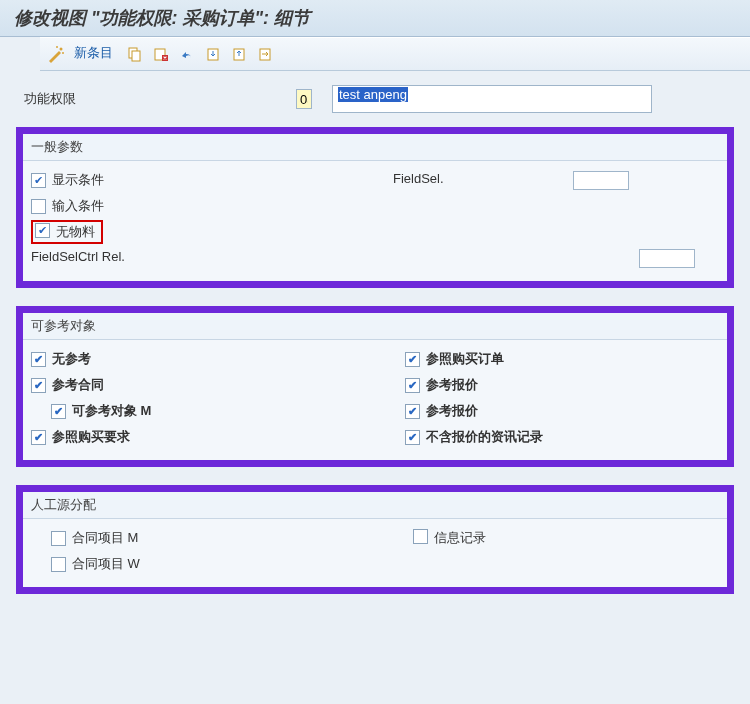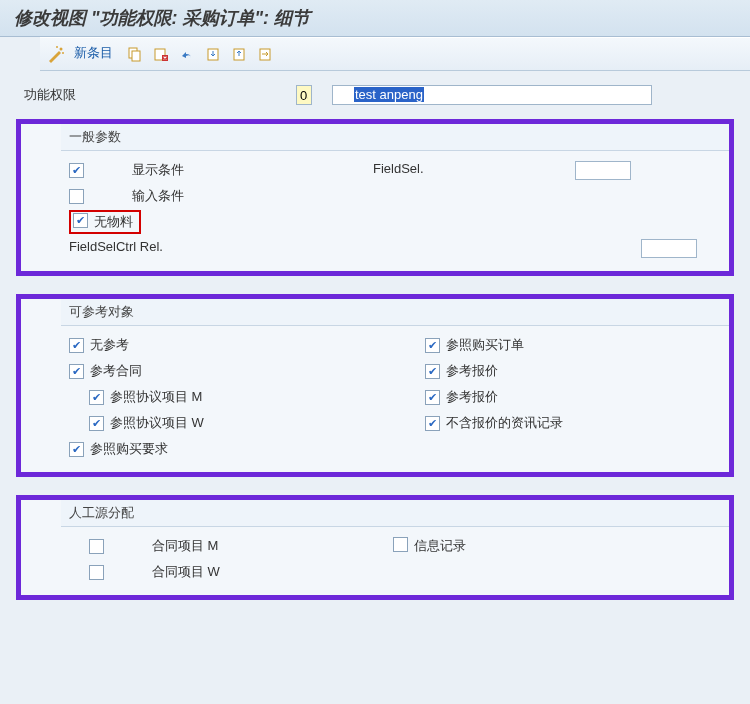--- a/index.html
+++ b/index.html
@@ -61,55 +61,54 @@
     width: 16px;
     height: 20px;
     border: 1px solid #9fb5ca;
     background: #fef9c3;
     text-align: right;
     padding: 1px 3px;
     font-size: 13px;
   }
   .desc-input {
     width: 320px;
-    height: 20px;
+    height: 28px;
     border: 1px solid #9fb5ca;
     background: #fff;
-    padding: 1px 21px;
+    padding: 1px 5px;
     margin-left: 4px;
     font-size: 13px;
   }
   .desc-input .seltext {
     background: #2a63c8;
     color: #fff;
     padding: 0 1px;
   }
   .panel {
-    border: 5px solid #6d28d9;
+    border: 7px solid #6d28d9;
     background: #f3f7fb;
     margin: 10px 6px 18px 6px;
     padding-bottom: 8px;
-    padding-left: 40px;
   }
   .panel-title {
     border-bottom: 1px solid #c8d6e4;
     padding: 4px 8px;
     font-size: 13px;
     color: #444;
     background: #eef4fa;
   }
   .pbody {
     padding: 6px 8px 2px 8px;
   }
   .row {
     display: flex;
     align-items: center;
     min-height: 26px;
   }
-  .col-left { width: 304px; display:flex; align-items:center;gap:42px; }
+  .col-left { width: 362px; display:flex; align-items:center; }
   .col-right { flex: 1; display:flex; align-items:flex-start; }
   .cb {
     width: 15px;
     height: 15px;
     border: 1px solid #8aa2ba;
     background: #fff;
     display: inline-flex;
     align-items: center;
     justify-content: center;
     margin-right: 6px;
@@ -127,20 +126,21 @@
     margin-left: 10px;
   }
   .redbox {
     border: 2px solid #d30000;
     padding: 1px 6px 1px 2px;
     display: inline-flex;
     align-items: flex-start;
   }
   .two-col {
     display: flex;
+    font-weight: bold;
   }
   .two-col .tcol { flex: 1; }
   .two-col .tcol-right { padding-left: 60px; }
 </style>
 </head>
 <body>
 
 <div class="window">
 
   <div class="titlebar">修改视图 "功能权限: 采购订单": 细节</div>
@@ -246,25 +246,21 @@
           <div class="row">
               <span class="cb checked"></span>
               <span>无参考</span>
             </div>
           <div class="row">
               <span class="cb checked"></span>
               <span>参考合同</span>
             </div>
           <div class="row indent">
               <span class="cb checked"></span>
-              <span>参照协议项目 M</span>
-            </div>
-          <div class="row indent">
-              <span class="cb checked"></span>
-              <span>参照协议项目 W</span>
+              <span>可参考对象 M</span>
             </div>
           <div class="row">
               <span class="cb checked"></span>
               <span>参照购买要求</span>
             </div>
         </div>
         <div class="tcol tcol-right">
           <div class="row">
               <span class="cb checked"></span>
               <span>参照购买订单</span>

